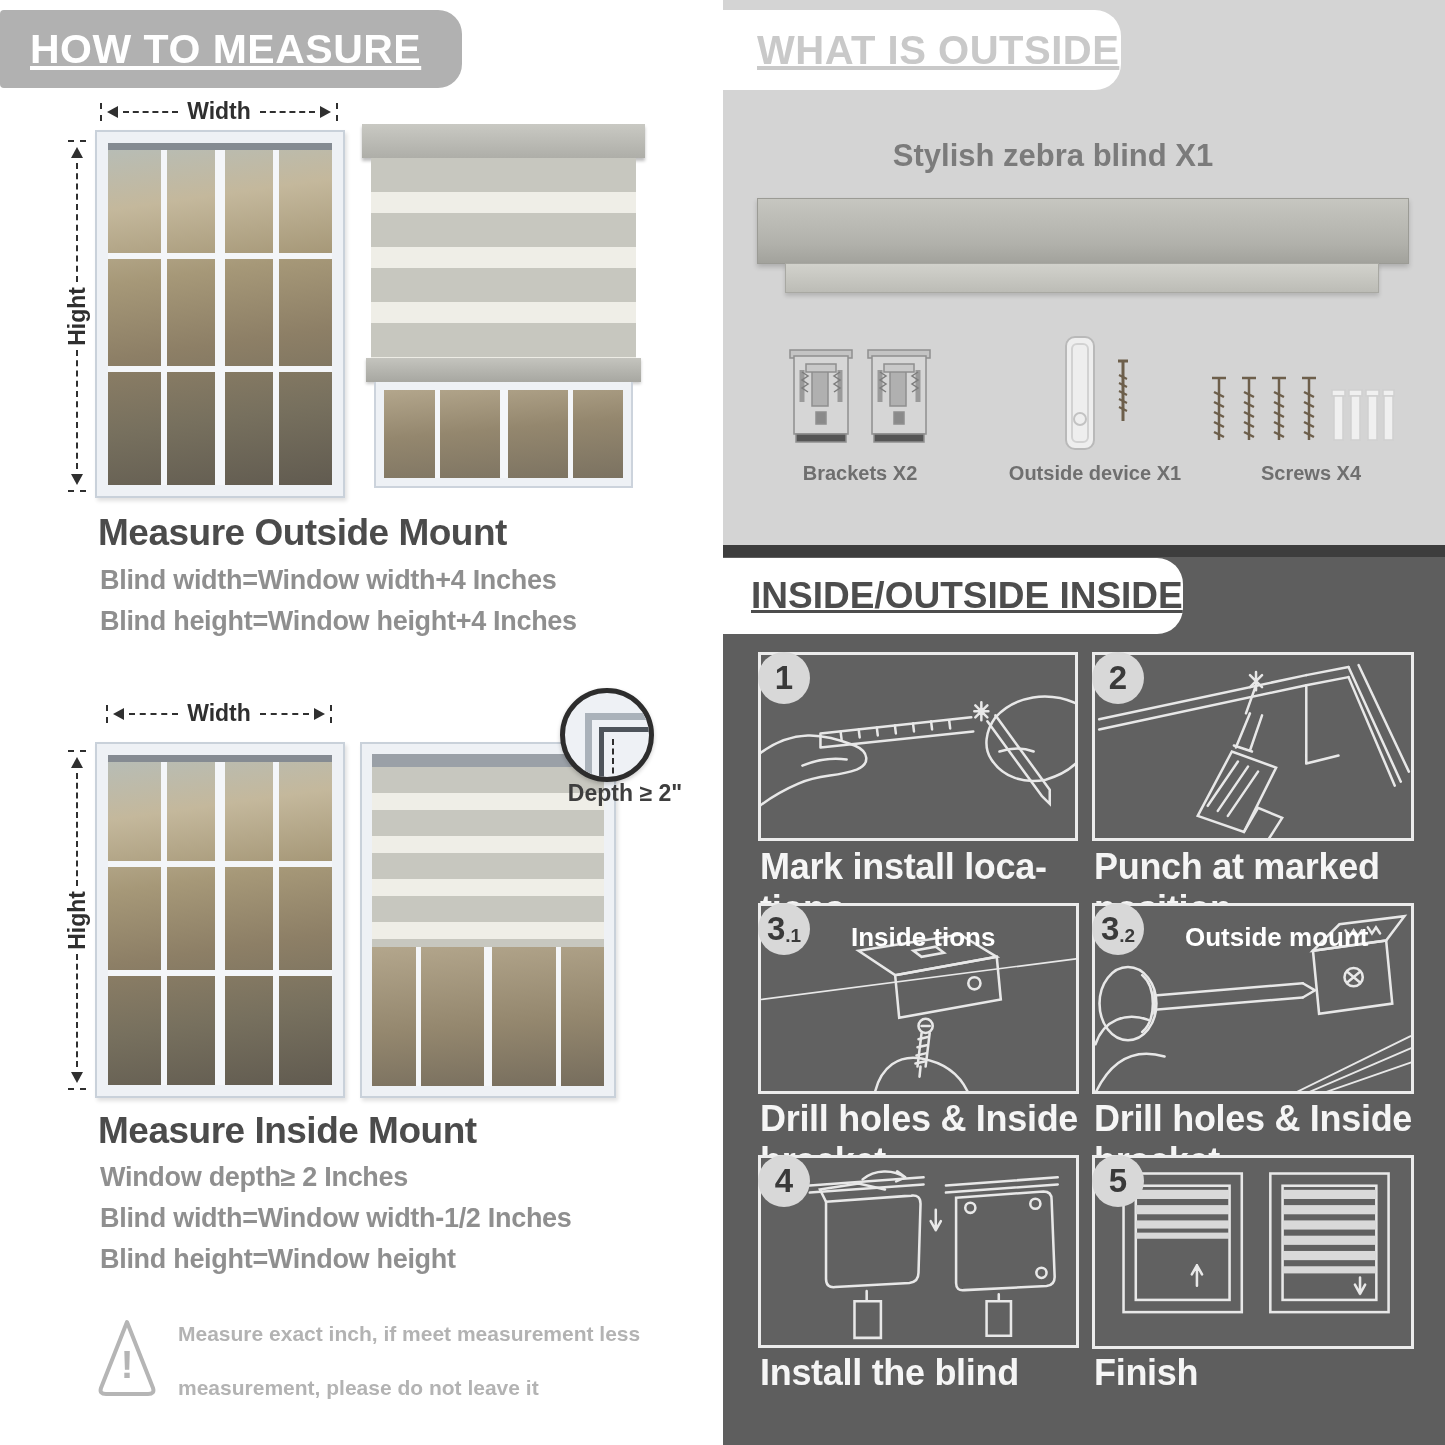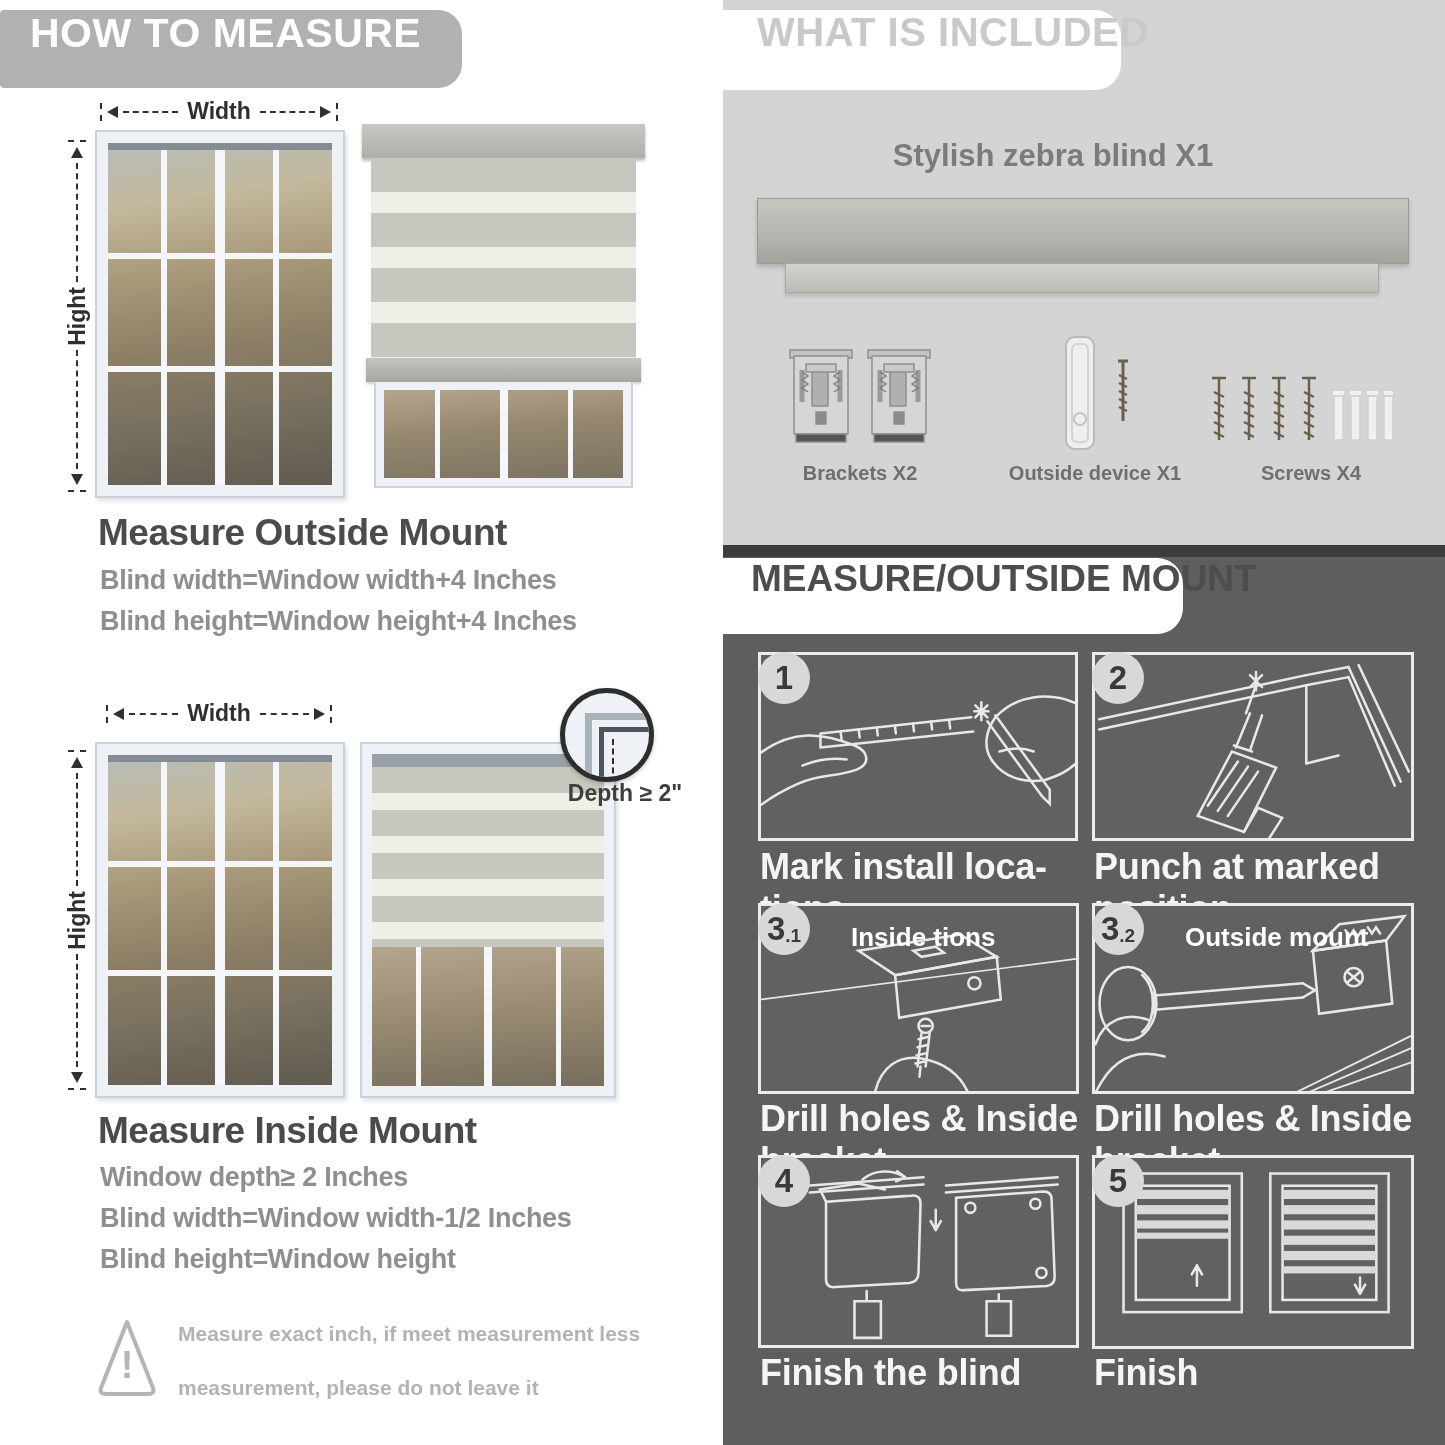--- a/index.html
+++ b/index.html
@@ -1,20 +1,20 @@
 <!DOCTYPE html>
 <html><head>
 <meta charset="utf-8">
 <style>
   html,body{margin:0;padding:0;background:#fff;}
   .page{position:relative;width:1445px;height:1445px;background:#ffffff;overflow:hidden;
         font-family:"Liberation Sans",sans-serif;}
 
   
-  .pill{position:absolute;display:flex;align-items:flex-start;font-weight:bold;white-space:nowrap;}
+  .pill{position:absolute;display:flex;align-items:center;font-weight:bold;white-space:nowrap;text-decoration:underline;}
   .pill-left{left:0;top:10px;width:432px;height:78px;background:#b1b1b1;color:#ffffff;
              border-radius:4px 24px 24px 4px;font-size:41px;padding-left:30px;letter-spacing:.5px;}
   .pill-included{left:723px;top:10px;width:364px;height:80px;background:#ffffff;color:#c9c9c9;
              border-radius:0 26px 26px 0;font-size:40px;padding-left:34px;letter-spacing:.5px;}
   .pill-mount{left:723px;top:558px;width:432px;height:76px;background:#ffffff;color:#4d4d4d;
              border-radius:0 26px 26px 0;font-size:37px;padding-left:28px;}
 
   
   .right-top{position:absolute;left:723px;top:0;width:722px;height:545px;background:#d4d4d4;}
   .dark-strip{position:absolute;left:723px;top:545px;width:722px;height:12px;background:#3d3d3d;}
@@ -192,21 +192,21 @@
   <div class="formula" style="left:100px;top:1244px;">Blind height=Window height</div>
 
   <svg style="position:absolute;left:96px;top:1316px;" width="62" height="82" viewBox="0 0 62 82">
     <path d="M31,6 L57,72 Q59,78 52,78 L10,78 Q3,78 5,72 Z" fill="none" stroke="#b5b5b5" stroke-width="4" stroke-linejoin="round"></path>
     <text x="31" y="62" text-anchor="middle" font-size="38" font-weight="bold" fill="#b5b5b5">!</text>
   </svg>
   <div class="warn-line" style="left:178px;top:1322px;">Measure exact inch, if meet measurement less</div>
   <div class="warn-line" style="left:178px;top:1376px;">measurement, please do not leave it</div>
 
   <div class="pill pill-included">
-    <span>WHAT IS INCLUDED</span>
+    <span>WHAT IS OUTSIDE</span>
   </div>
   <div class="blind-label">Stylish zebra blind X1</div>
   <div class="headrail"></div>
   <div class="headrail-lip"></div>
 
   <svg style="position:absolute;left:788px;top:348px;" width="145" height="105" viewBox="0 0 145 105">
     <g stroke="#8f8f8f" stroke-width="1.5">
       <rect x="2" y="2" width="62" height="8" fill="#c4c4c4"></rect>
       <rect x="6" y="8" width="54" height="78" fill="#d6d6d6"></rect>
       <rect x="24" y="22" width="16" height="36" fill="#b0b0b0"></rect>
@@ -256,21 +256,21 @@
       <rect x="183" y="18" width="11" height="6"></rect>
         <rect x="184" y="24" width="9" height="44"></rect>
     </g>
   </svg>
 
   <div class="item-label" style="left:770px;width:180px;">Brackets X2</div>
   <div class="item-label" style="left:972px;width:246px;">Outside device X1</div>
   <div class="item-label" style="left:1218px;width:186px;">Screws X4</div>
 
   <div class="pill pill-mount">
-    <span>MEASURE/OUTSIDE MOUNT</span>
+    <span>INSIDE/OUTSIDE INSIDE</span>
   </div>
 
   <div class="panel" style="left:758px;top:652px;width:314px;height:183px;">
     <svg class="illus" viewBox="0 0 310 182" fill="none" stroke="#e8e8e8" stroke-width="2.5" stroke-linecap="round">
       <path d="M-5,100 C30,72 62,78 92,90 C106,96 108,108 94,114 C72,122 58,118 36,128 C22,134 8,142 -5,152"></path>
       <path d="M40,110 C55,104 70,102 84,104"></path>
       <path d="M58,78 L208,62 M58,92 L210,76 M58,78 L58,92"></path>
       <path d="M78,76 l1,8 M96,74 l1,8 M114,72 l1,8 M132,70 l1,8 M150,68 l1,8 M168,66 l1,8 M186,65 l1,8"></path>
       <path d="M212,50 L224,62 M224,50 L212,62 M218,47 L218,65 M211,56 L225,56"></path>
       <path d="M232,62 C252,40 285,36 312,48"></path>
@@ -357,21 +357,21 @@
       <circle cx="206" cy="48" r="5"></circle>
         <circle cx="270" cy="44" r="5"></circle>
         <circle cx="276" cy="112" r="5"></circle>
       <path d="M172,50 v20 M172,70 l-5,-9 M172,70 l5,-9"></path>
       <path d="M234,133 v7 M222,140 h24 v34 h-24 z"></path>
     </svg>
     <div class="badge">
       <span>4</span>
     </div>
   </div>
-  <div class="caption" style="left:760px;top:1352px;width:320px;">Finish the blind</div>
+  <div class="caption" style="left:760px;top:1352px;width:320px;">Install the blind</div>
 
   <div class="panel" style="left:1092px;top:1155px;width:316px;height:188px;">
     <svg class="illus" viewBox="0 0 310 182" fill="none" stroke="#e8e8e8" stroke-width="2.5">
       <rect x="28" y="14" width="116" height="136"></rect>
       <rect x="40" y="26" width="92" height="112"></rect>
       <g fill="#d9d9d9" stroke="none">
         <rect x="40" y="30" width="92" height="9"></rect>
           <rect x="40" y="45" width="92" height="9"></rect>
         <rect x="40" y="60" width="92" height="8"></rect>
           <rect x="40" y="72" width="92" height="6"></rect>

